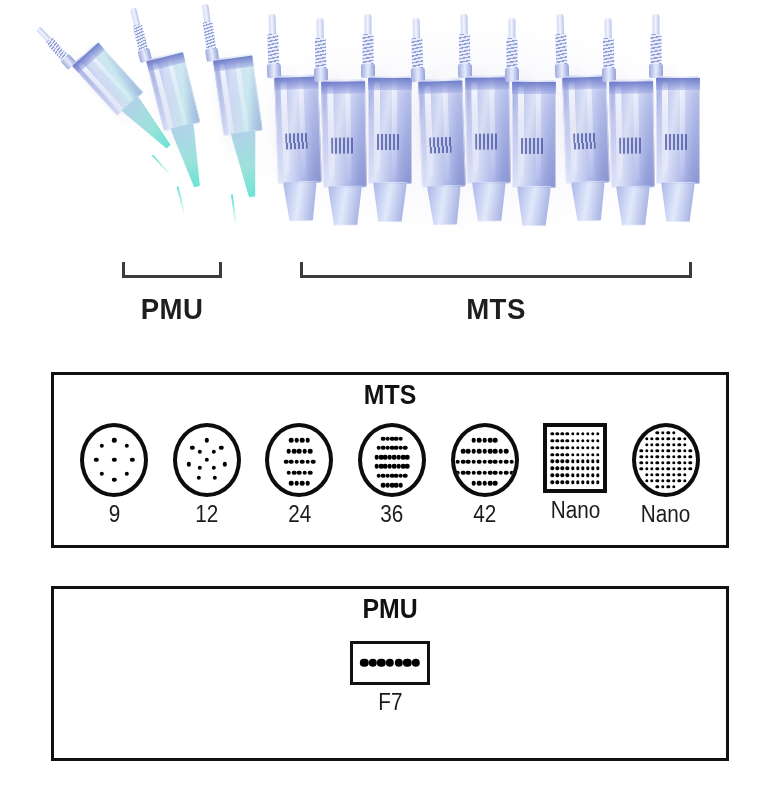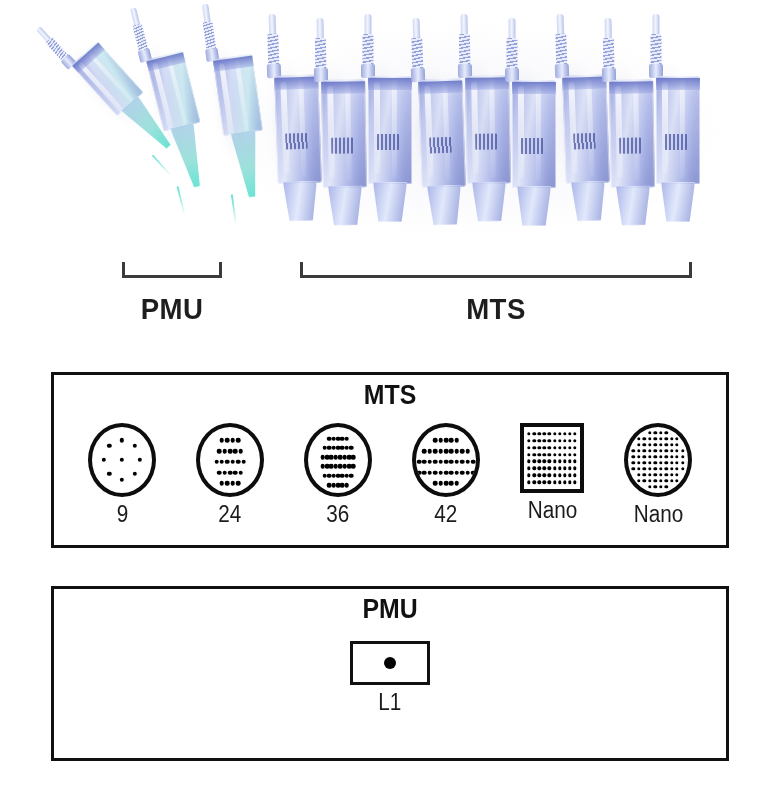--- a/index.html
+++ b/index.html
@@ -310,20 +310,37 @@
           <div class="dot" style="left: 30px; top: 13.2px; width: 4.4px; height: 4.4px;"></div>
           <div class="dot" style="left: 42.7279px; top: 18.9993px; width: 4.4px; height: 4.4px;"></div>
           <div class="dot" style="left: 48px; top: 33px; width: 4.4px; height: 4.4px;"></div>
           <div class="dot" style="left: 42.7279px; top: 47.0007px; width: 4.4px; height: 4.4px;"></div>
           <div class="dot" style="left: 30px; top: 52.8px; width: 4.4px; height: 4.4px;"></div>
           <div class="dot" style="left: 17.2721px; top: 47.0007px; width: 4.4px; height: 4.4px;"></div>
           <div class="dot" style="left: 12px; top: 33px; width: 4.4px; height: 4.4px;"></div>
           <div class="dot" style="left: 17.2721px; top: 18.9993px; width: 4.4px; height: 4.4px;"></div>
         </div>
         <div class="item-label">9</div>
+      </div>
+      <div class="item">
+        <div class="disc">
+          <div class="dot" style="left: 30px; top: 33px; width: 4.4px; height: 4.4px;"></div>
+          <div class="dot" style="left: 36.7882px; top: 25.0663px; width: 4.4px; height: 4.4px;"></div>
+          <div class="dot" style="left: 36.7882px; top: 40.9337px; width: 4.4px; height: 4.4px;"></div>
+          <div class="dot" style="left: 23.2118px; top: 40.9337px; width: 4.4px; height: 4.4px;"></div>
+          <div class="dot" style="left: 23.2118px; top: 25.0663px; width: 4.4px; height: 4.4px;"></div>
+          <div class="dot" style="left: 30px; top: 13.2px; width: 4.4px; height: 4.4px;"></div>
+          <div class="dot" style="left: 44.5421px; top: 20.6549px; width: 4.4px; height: 4.4px;"></div>
+          <div class="dot" style="left: 48.1337px; top: 37.4059px; width: 4.4px; height: 4.4px;"></div>
+          <div class="dot" style="left: 38.0702px; top: 50.8392px; width: 4.4px; height: 4.4px;"></div>
+          <div class="dot" style="left: 21.9298px; top: 50.8392px; width: 4.4px; height: 4.4px;"></div>
+          <div class="dot" style="left: 11.8663px; top: 37.4059px; width: 4.4px; height: 4.4px;"></div>
+          <div class="dot" style="left: 15.4579px; top: 20.6549px; width: 4.4px; height: 4.4px;"></div>
+        </div>
+        <div class="item-label">12</div>
       </div>
       <div class="item">
         <div class="disc">
           <div class="dot" style="left: 21.9px; top: 13.1297px; width: 4.6px; height: 4.6px;"></div>
           <div class="dot" style="left: 27.3px; top: 13.1297px; width: 4.6px; height: 4.6px;"></div>
           <div class="dot" style="left: 32.7px; top: 13.1297px; width: 4.6px; height: 4.6px;"></div>
           <div class="dot" style="left: 38.1px; top: 13.1297px; width: 4.6px; height: 4.6px;"></div>
           <div class="dot" style="left: 19.2px; top: 23.9493px; width: 4.6px; height: 4.6px;"></div>
           <div class="dot" style="left: 24.6px; top: 23.9493px; width: 4.6px; height: 4.6px;"></div>
           <div class="dot" style="left: 30px; top: 23.9493px; width: 4.6px; height: 4.6px;"></div>
@@ -609,18 +626,24 @@
         <div class="item-label">Nano</div>
       </div>
     </div>
 </div>
 
 <div class="panel" id="panel-pmu">
   <div class="panel-title">PMU</div>
   <div class="row" id="pmu-row">
       <div class="item">
         <div class="pbox">
-          <div class="dot" style="left: 37px; top: 19px; width: 12px; height: 12px;"></div>
-        </div>
-        <div class="item-label">L1</div>
+          <div class="dot" style="left: 11.2px; top: 19px; width: 8.4px; height: 8.4px;"></div>
+          <div class="dot" style="left: 19.8px; top: 19px; width: 8.4px; height: 8.4px;"></div>
+          <div class="dot" style="left: 28.4px; top: 19px; width: 8.4px; height: 8.4px;"></div>
+          <div class="dot" style="left: 37px; top: 19px; width: 8.4px; height: 8.4px;"></div>
+          <div class="dot" style="left: 45.6px; top: 19px; width: 8.4px; height: 8.4px;"></div>
+          <div class="dot" style="left: 54.2px; top: 19px; width: 8.4px; height: 8.4px;"></div>
+          <div class="dot" style="left: 62.8px; top: 19px; width: 8.4px; height: 8.4px;"></div>
+        </div>
+        <div class="item-label">F7</div>
       </div>
     </div>
 </div>
 
 </body></html>

